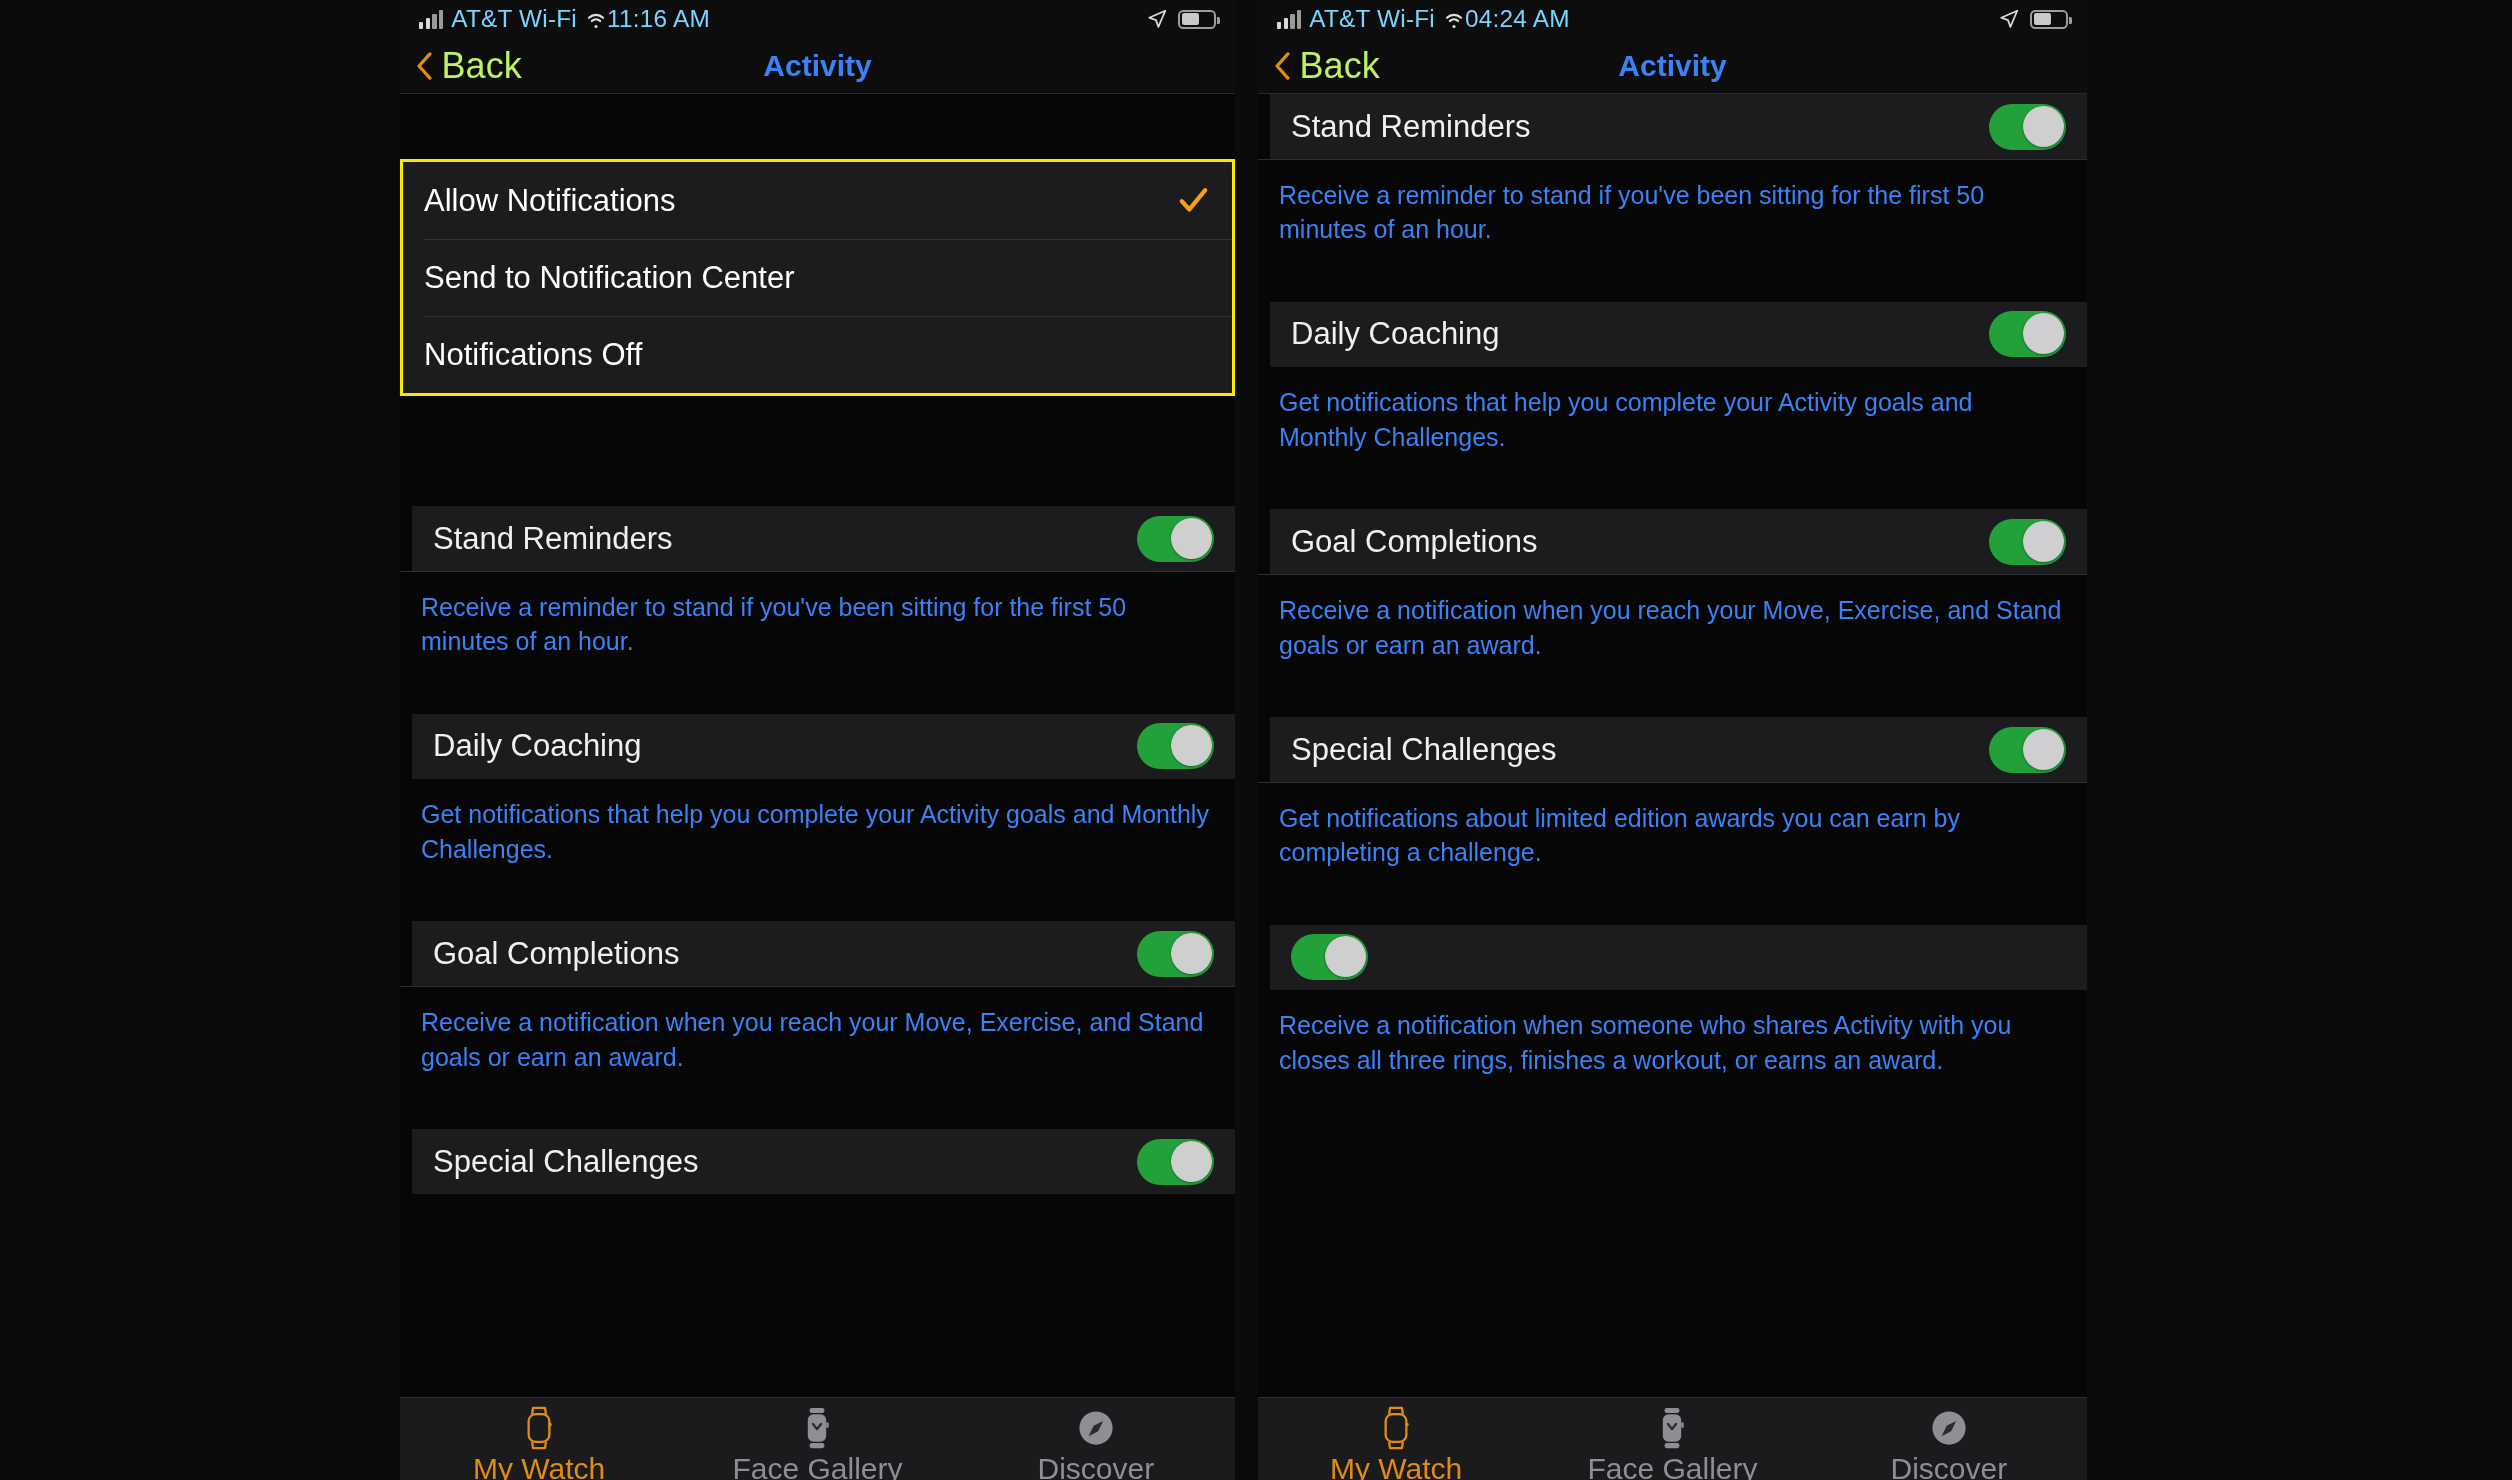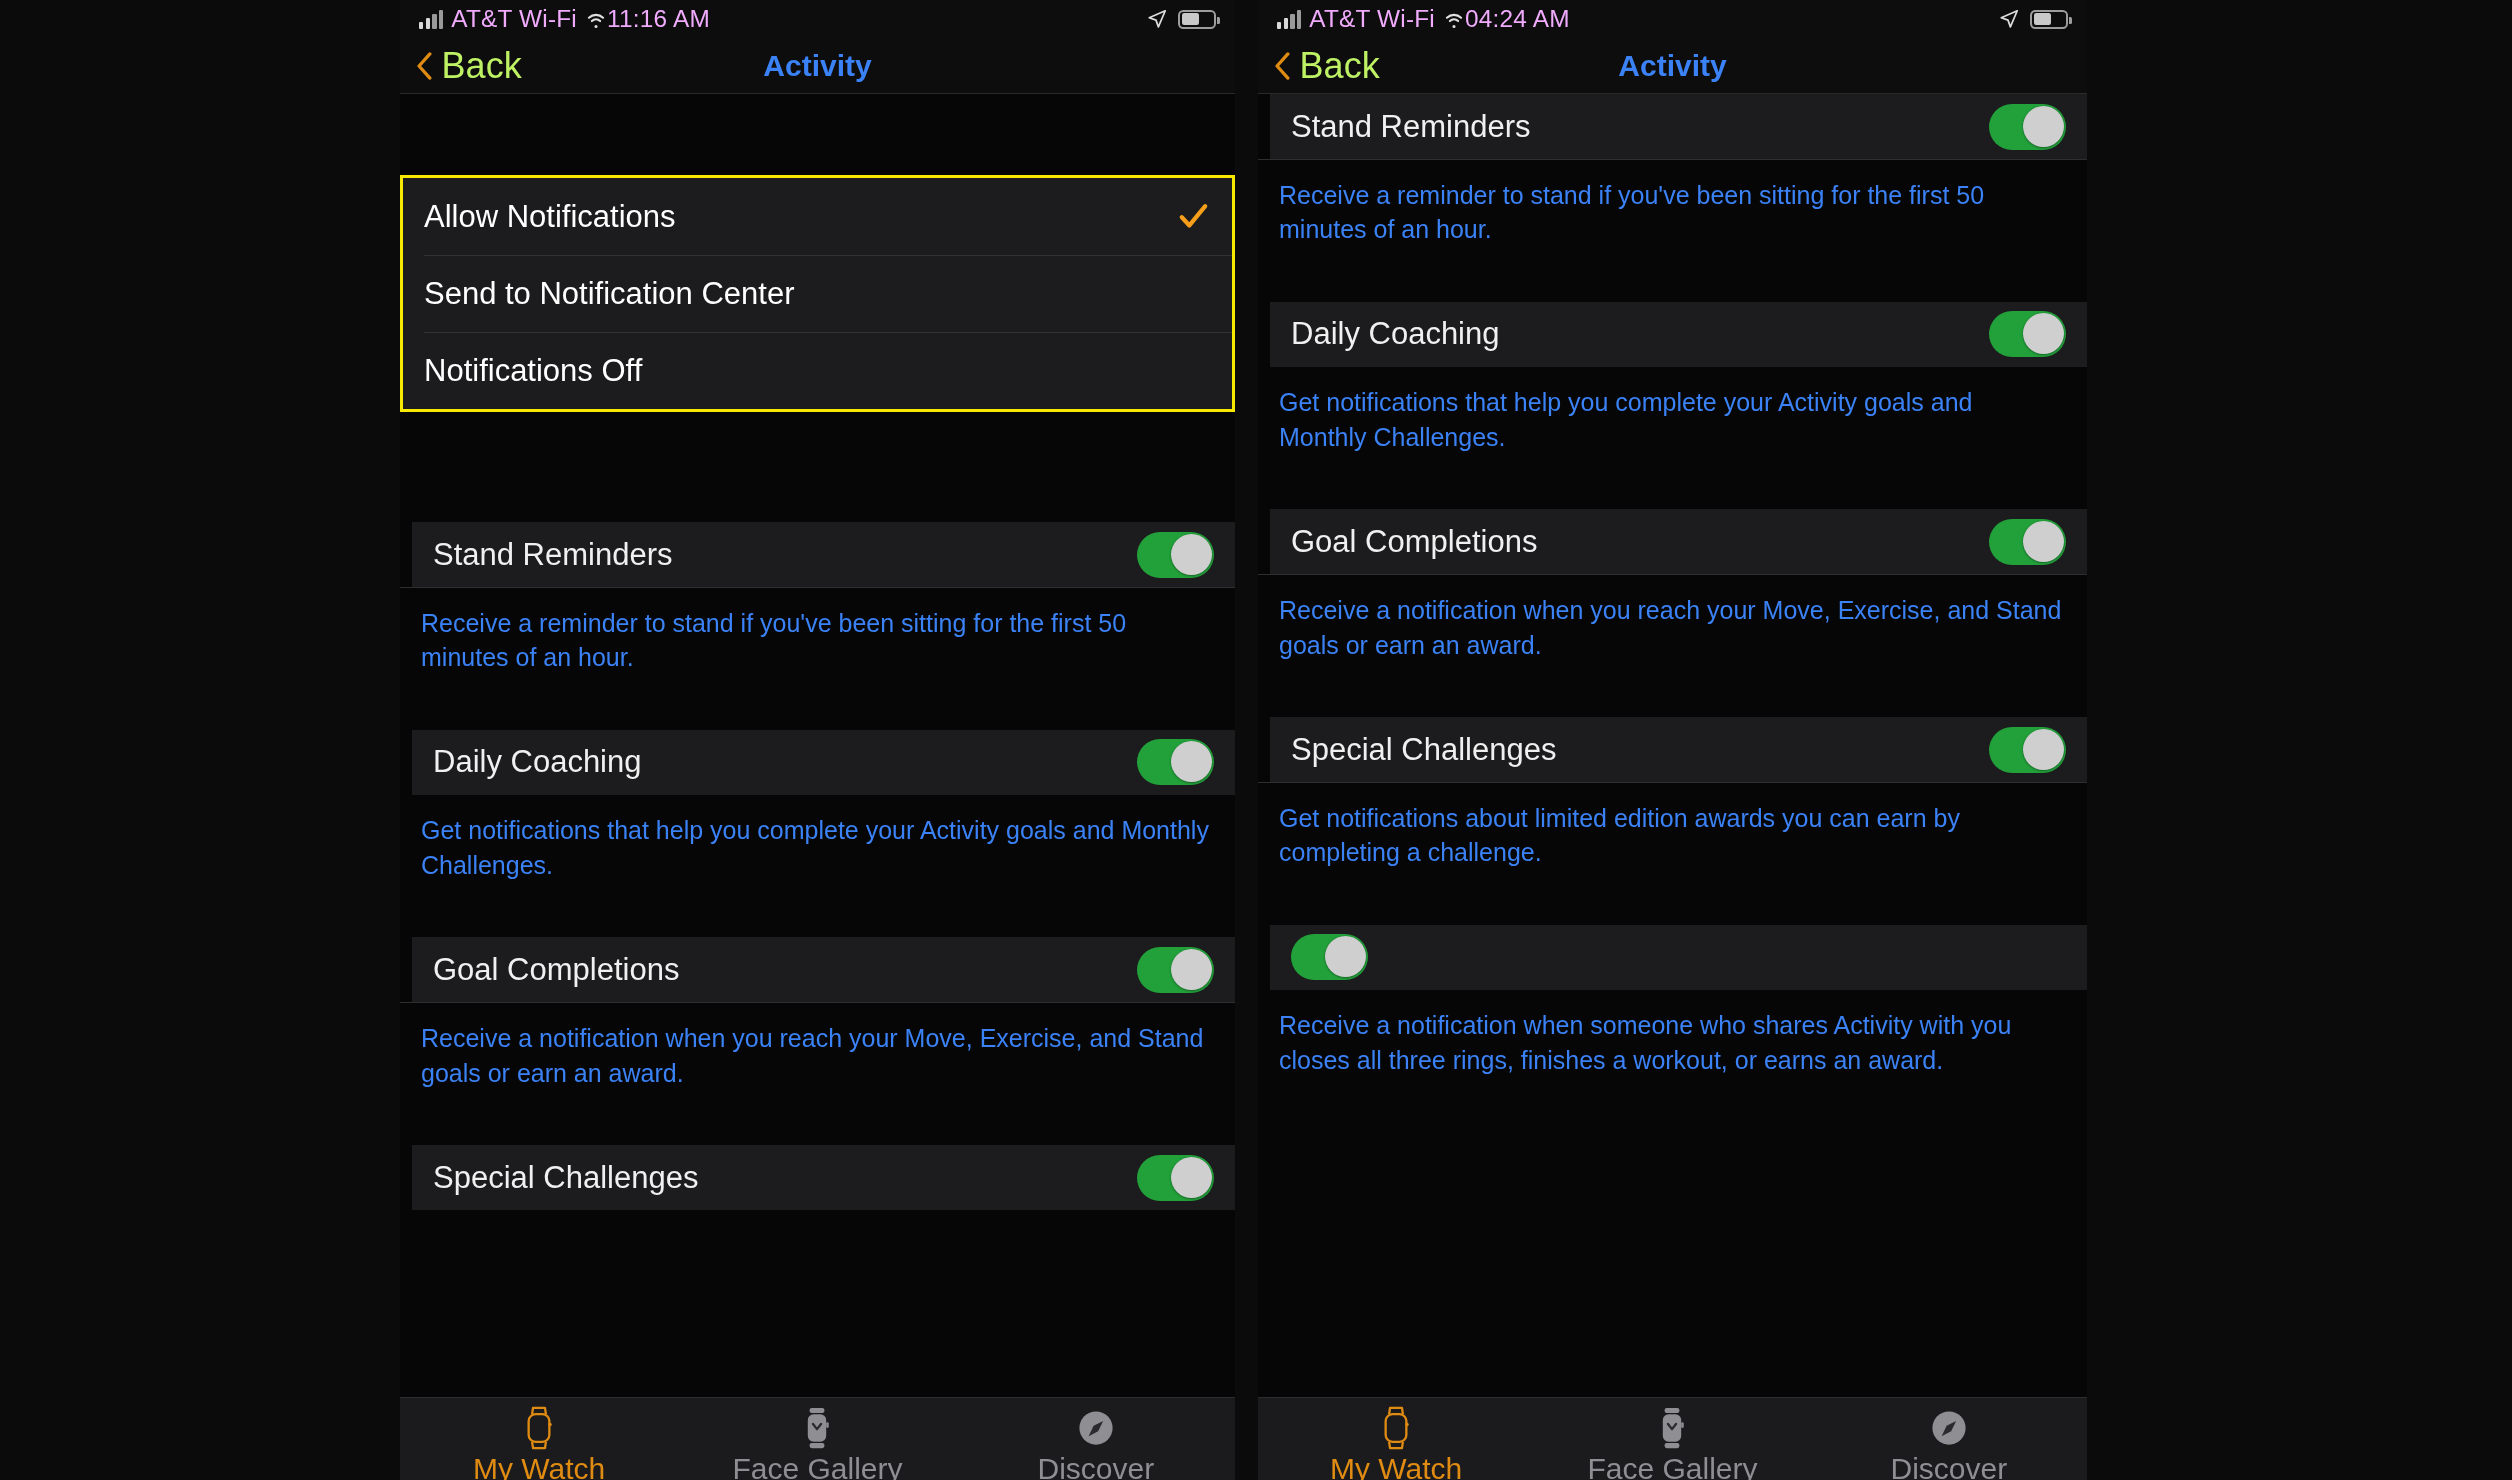--- a/index.html
+++ b/index.html
@@ -19,21 +19,21 @@
   }
   .phone.left  { left:400px;  width:835px; }
   .phone.right { left:1258px; width:829px; }
 
   
   .statusbar {
     height:38px; flex:0 0 38px;
     display:flex; align-items:center;
     padding:0 19px;
     background:#0d0d0d;
-    color:#f0abfc;
+    color:#7dd3fc;
     font-size:24.4px; letter-spacing:0.2px;
   }
   .sb-left  { display:flex; align-items:center; gap:8.1px; flex:0 0 auto; }
   .sb-mid   { flex:1 1 auto; text-align:left; font-size:24.4px; }
   .sb-right { display:flex; align-items:center; gap:9.6px; flex:0 0 auto; }
 
   .bars { display:flex; align-items:flex-end; gap:2.2px; height:19px; }
   .bars i { display:block; width:4.4px; background:#8a8a8a; border-radius:1.1px; }
   .bars i:nth-child(1){ height:6.7px;  background:#d8d8d8; }
   .bars i:nth-child(2){ height:10.4px; background:#d8d8d8; }
@@ -72,21 +72,20 @@
   
   .content { flex:1 1 auto; position:relative; background:#060606; overflow:hidden; }
 
   .gap { background:#060606; }
 
   
   .optwrap { padding:0; }
   .optgroup {
     background:#1c1c1e;
     border:3.7px solid #f7e900;
-    margin-top:16px;
   }
   .opt {
     height:77px; display:flex; align-items:center;
     padding:0 22px 0 21px; position:relative;
   }
   .opt + .opt::before{
     content:""; position:absolute; left:21px; right:0; top:0;
     height:0.7px; background:#333336;
   }
   .opt-label { color:#fff; font-size:31px; flex:1 1 auto; }

